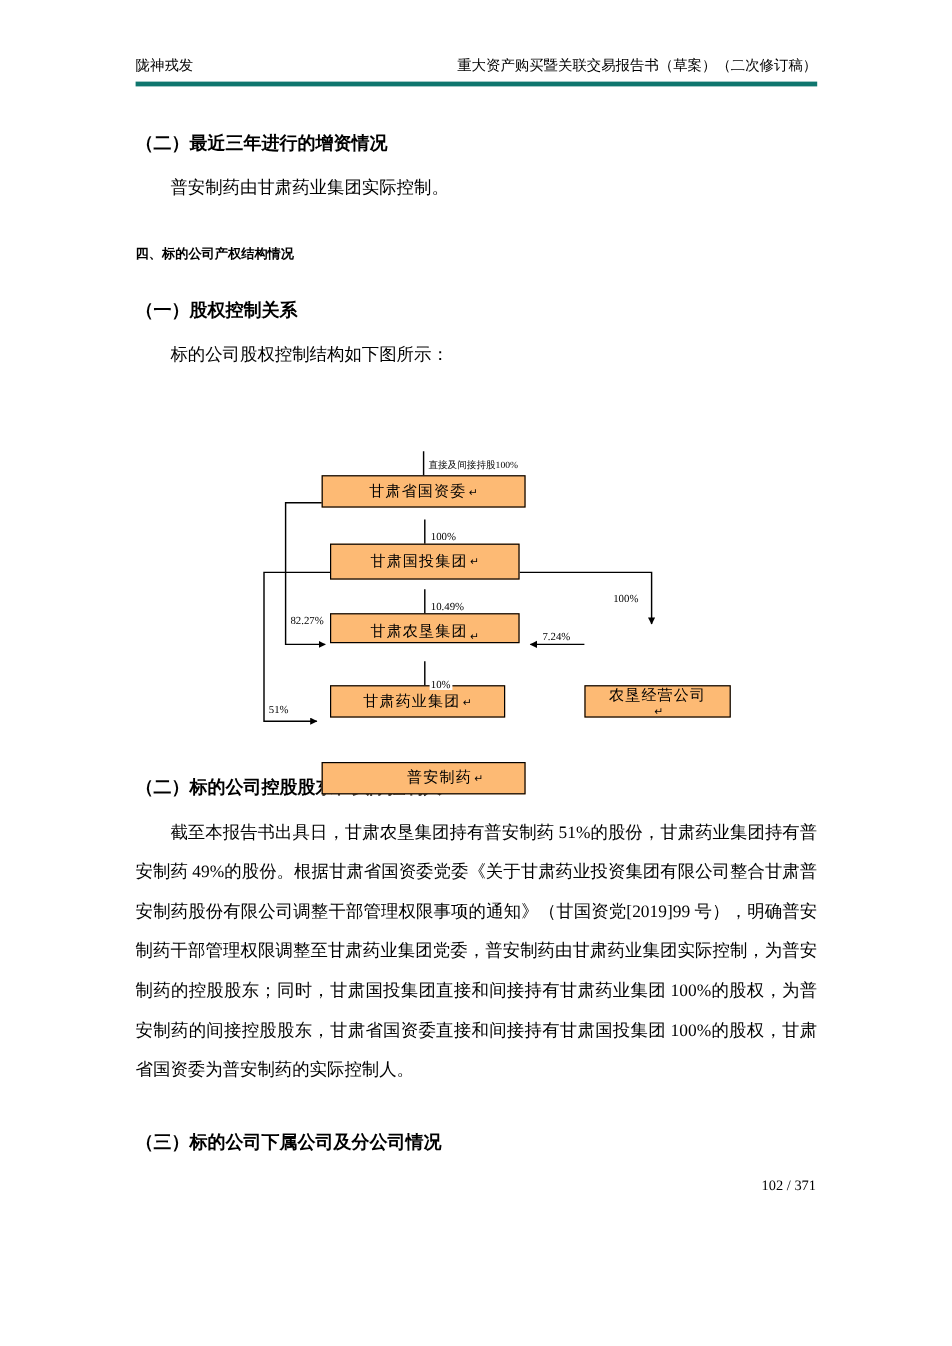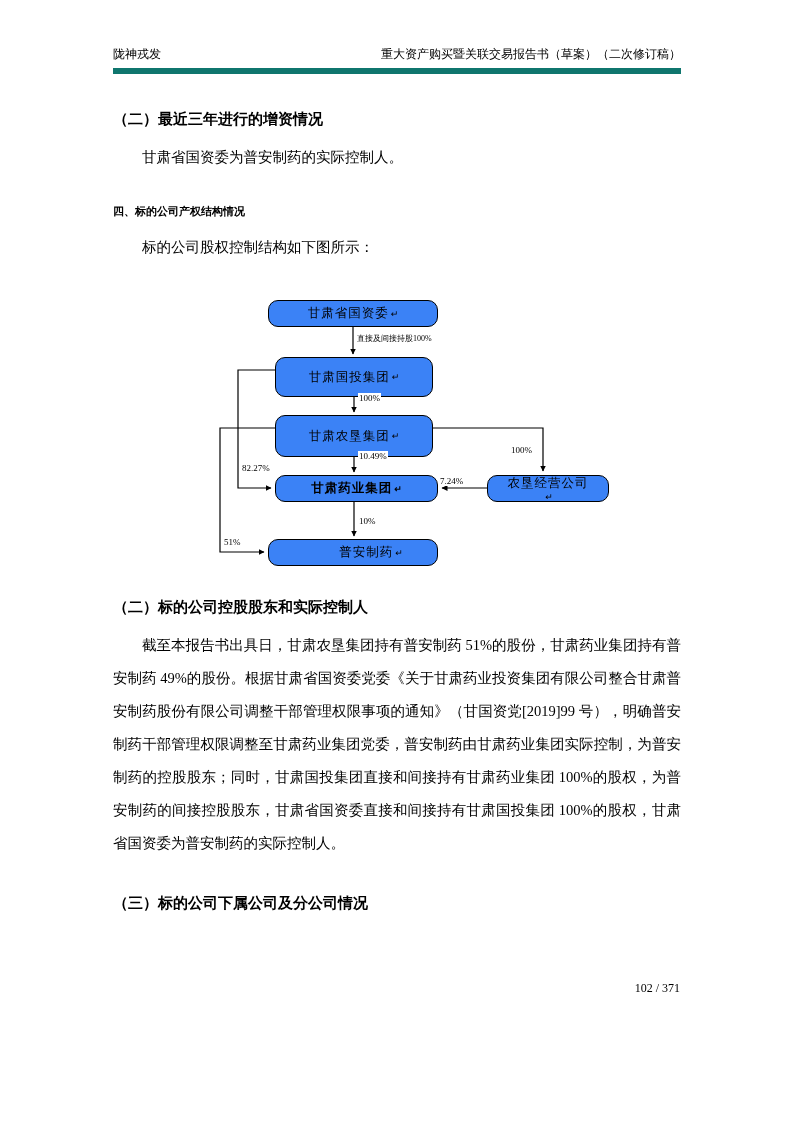--- a/index.html
+++ b/index.html
@@ -16,21 +16,21 @@
   }
   
   .doc-header {
     position: absolute;
     top: 46px; left: 113px; right: 112px;
     display: flex;
     justify-content: space-between;
     align-items: flex-end;
     font-size: 12px;
     padding-bottom: 5px;
-    border-bottom: 6px solid #0f766e;
+    border-bottom: 4px solid #0f766e;
     text-align: center;
   }
   
   .content {
     position: absolute;
     top: 90px; left: 113px; right: 112px;
   }
   .h-sub {
     font-family: "Liberation Sans", sans-serif;
     font-weight: bold;
@@ -56,27 +56,28 @@
   .diagram {
     position: relative;
     width: 500px; height: 290px;
     margin: 34px 0 0 100px;
     font-family: "Liberation Serif", serif;
   }
   .diagram svg { position: absolute; left: 0; top: 0; }
   .node {
     position: absolute;
     border: 1.3px solid #000;
-    border-radius: 10px;
-    background: #3b82f6;
+    border-radius: 0;
+    background: #fdba74;
     display: flex;
     align-items: center;
     justify-content: center;
     font-size: 12.5px;
     letter-spacing: 1px;
+    margin-top: 47px;
   }
   .pmark { font-size: 9px; margin-left: 2px; letter-spacing: 0; }
   .edge-label {
     position: absolute;
     font-size: 9px;
     white-space: nowrap;
     background: #fff;
     padding: 0 1px;
   }
   .edge-label.tiny { font-size: 8px; }
@@ -94,24 +95,25 @@
 <div class="page">
 
   <div class="doc-header">
     <span>陇神戎发</span>
     <span>重大资产购买暨关联交易报告书（草案）（二次修订稿）</span>
   </div>
 
   <div class="content">
 
     <div class="h-sub">（二）最近三年进行的增资情况</div>
-    <div class="para">甘肃省国资委为普安制药的实际控制人。</div>
+    <div class="para">普安制药由甘肃药业集团实际控制。</div>
 
     <div class="h-main gap-md">四、标的公司产权结构情况</div>
 
+    <div class="h-sub gap-md">（一）股权控制关系</div>
     <div class="para">标的公司股权控制结构如下图所示：</div>
 
     <div class="diagram">
       <svg width="500" height="290">
         <defs>
           <marker id="arr" markerWidth="7" markerHeight="7" refX="5.5" refY="3" orient="auto" markerUnits="userSpaceOnUse">
             <path d="M0,0 L6,3 L0,6 z" fill="#000"></path>
           </marker>
         </defs>
 
@@ -126,49 +128,49 @@
 
         <path d="M220,130 H330 V173" fill="none" stroke="#000" stroke-width="1.2" marker-end="url(#arr)"></path>
 
         <line x1="274" y1="190" x2="229" y2="190" stroke="#000" stroke-width="1.2" marker-end="url(#arr)"></line>
       </svg>
 
       <div class="node" style="left:55px;  top:2px;   width:170px; height:27px;">
         <span>甘肃省国资委</span>
           <span class="pmark">↵</span>
       </div>
-      <div class="node" style="left:62px;  top:59px;  width:158px; height:40px;">
+      <div class="node" style="left:62px;  top:59px;  width:158px; height:30px;">
         <span>甘肃国投集团</span>
           <span class="pmark">↵</span>
       </div>
-      <div class="node" style="left:62px;  top:117px; width:158px; height:42px;">
+      <div class="node" style="left:62px;  top:117px; width:158px; height:25px;align-items:flex-end;">
         <span>甘肃农垦集团</span>
           <span class="pmark">↵</span>
       </div>
-      <div class="node" style="left:62px;  top:177px; width:163px; height:27px;font-weight:bold;">
+      <div class="node" style="left:62px;  top:177px; width:146px; height:27px;">
         <span>甘肃药业集团</span>
           <span class="pmark">↵</span>
       </div>
       <div class="node" style="left:55px;  top:241px; width:170px; height:27px;padding-left:36px;">
         <span>普安制药</span>
           <span class="pmark">↵</span>
       </div>
       <div class="node" style="left:274px; top:177px; width:122px; height:27px;flex-direction:column;">
         <span>农垦经营公司</span>
           <span class="pmark">↵</span>
       </div>
 
       <div class="edge-label tiny" style="left:143px; top:35px;">直接及间接持股100%</div>
       <div class="edge-label" style="left:145px; top:95px;">100%</div>
       <div class="edge-label" style="left:145px; top:153px;">10.49%</div>
       <div class="edge-label" style="left:28px;  top:165px;">82.27%</div>
       <div class="edge-label" style="left:145px; top:218px;">10%</div>
       <div class="edge-label" style="left:10px;  top:239px;">51%</div>
       <div class="edge-label" style="left:297px; top:147px;">100%</div>
-      <div class="edge-label" style="left:226px; top:178px;">7.24%</div>
+      <div class="edge-label" style="left:238px; top:178px;">7.24%</div>
     </div>
 
     <div class="h-sub gap-sm">（二）标的公司控股股东和实际控制人</div>
     <div class="para">截至本报告书出具日，甘肃农垦集团持有普安制药 51%的股份，甘肃药业集团持有普安制药 49%的股份。根据甘肃省国资委党委《关于甘肃药业投资集团有限公司整合甘肃普安制药股份有限公司调整干部管理权限事项的通知》（甘国资党[2019]99 号），明确普安制药干部管理权限调整至甘肃药业集团党委，普安制药由甘肃药业集团实际控制，为普安制药的控股股东；同时，甘肃国投集团直接和间接持有甘肃药业集团 100%的股权，为普安制药的间接控股股东，甘肃省国资委直接和间接持有甘肃国投集团 100%的股权，甘肃省国资委为普安制药的实际控制人。</div>
 
     <div class="h-sub" style="margin-top:34px;">（三）标的公司下属公司及分公司情况</div>
 
   </div>
 
   <div class="page-number">102 / 371</div>

